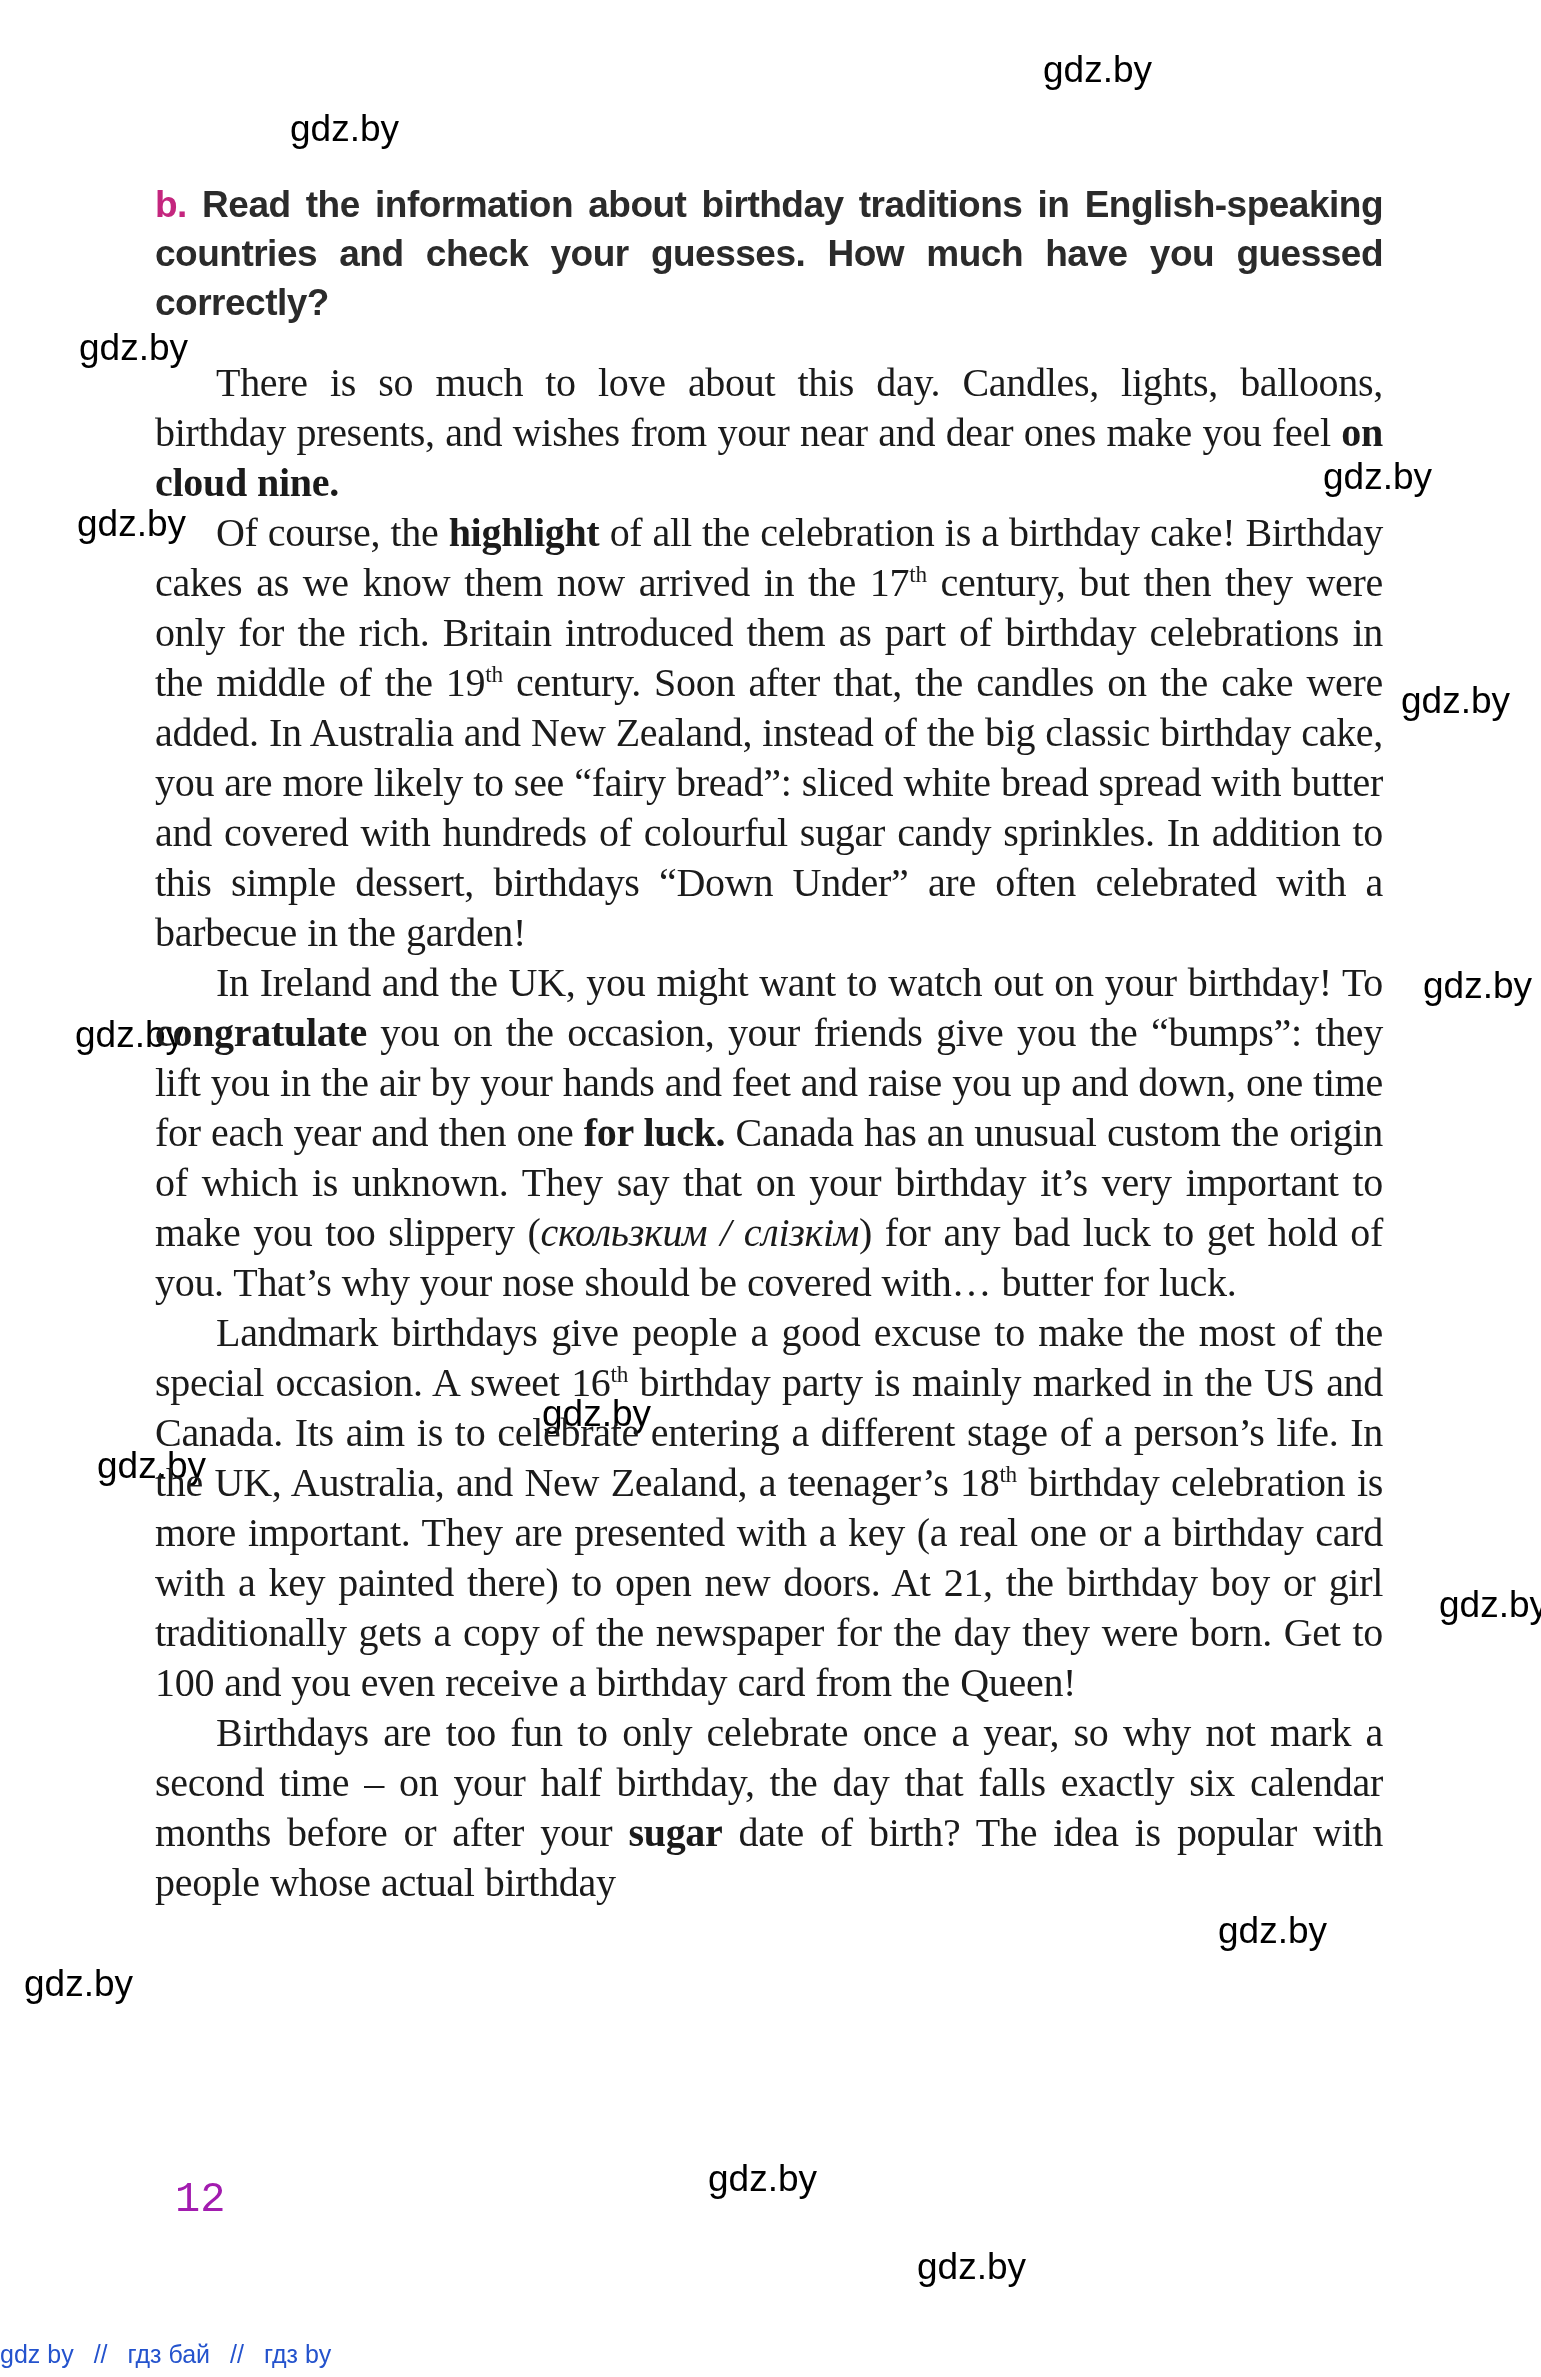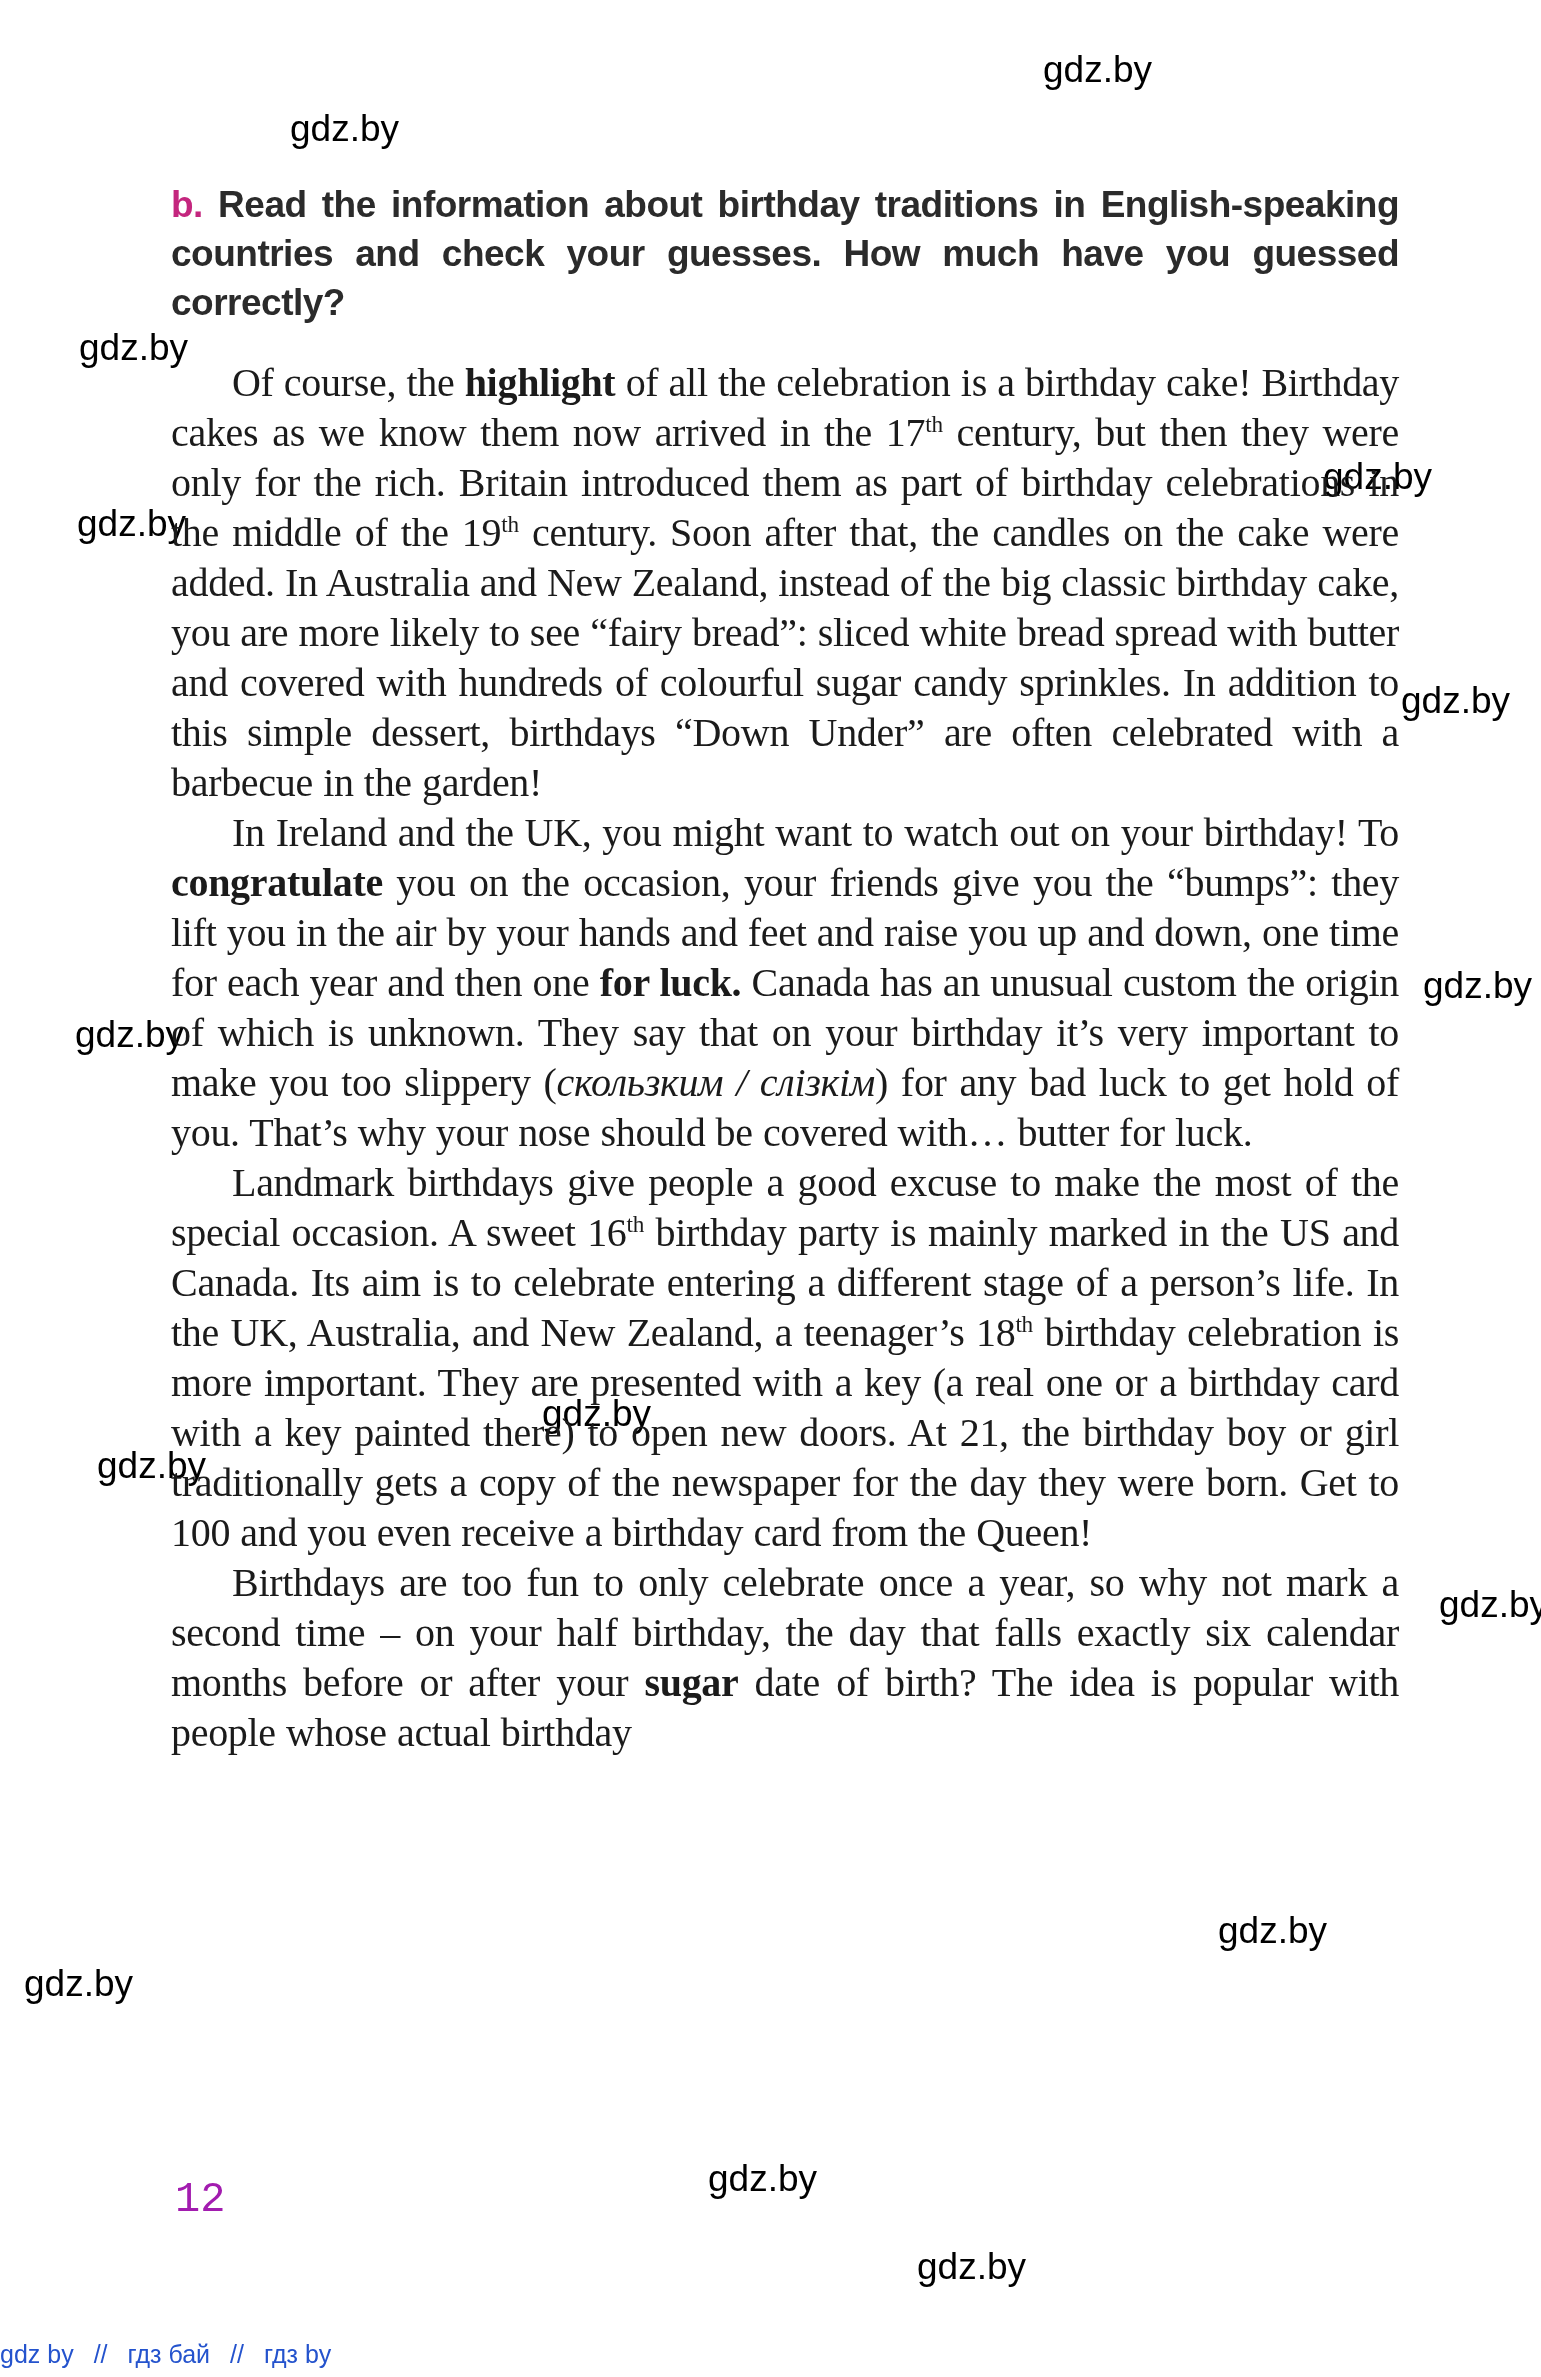--- a/index.html
+++ b/index.html
@@ -39,21 +39,21 @@
   .w9{left:542px;top:1395px;}
   .w10{left:97px;top:1447px;}
   .w11{left:1439px;top:1586px;}
   .w12{left:1218px;top:1912px;}
   .w13{left:24px;top:1965px;}
   .w14{left:708px;top:2160px;}
   .w15{left:917px;top:2248px;}
   
   .content{
     position:absolute;
-    left:171px;top:180px;
+    left:155px;top:180px;
     width:1228px;
   }
   .task{
     font-family:"Liberation Sans",sans-serif;
     font-weight:700;
     font-size:37px;
     line-height:49px;
     letter-spacing:-0.5px;
     text-align:justify;
     color:#2b2b2b;
@@ -114,20 +114,21 @@
   <span class="wm w12">gdz.by</span>
   <span class="wm w13">gdz.by</span>
   <span class="wm w14">gdz.by</span>
   <span class="wm w15">gdz.by</span>
 
   <div class="content">
     <p class="task"><span class="task-label">b.</span>
       <span>Read the information about birthday traditions in English-speaking countries and check your guesses. How much have you guessed correctly?</span></p>
 
     <div class="article">
+      <p>There is so much to love about this day. Candles, lights, balloons, birthday presents, and wishes from your near and dear ones make you feel <b>on cloud nine.</b></p>
       <p>Of course, the <b>highlight</b> of all the celebration is a birthday cake! Birthday cakes as we know them now arrived in the 17<sup>th</sup> century, but then they were only for the rich. Britain introduced them as part of birthday celebrations in the middle of the 19<sup>th</sup> century. Soon after that, the candles on the cake were added. In Australia and New Zealand, instead of the big classic birthday cake, you are more likely to see “fairy bread”: sliced white bread spread with butter and covered with hundreds of colourful sugar candy sprinkles. In addition to this simple dessert, birthdays “Down Under” are often celebrated with a barbecue in the garden!</p>
       <p>In Ireland and the UK, you might want to watch out on your birthday! To <b>congratulate</b> you on the occasion, your friends give you the “bumps”: they lift you in the air by your hands and feet and raise you up and down, one time for each year and then one <b>for luck.</b> Canada has an unusual custom the origin of which is unknown. They say that on your birthday it’s very important to make you too slippery (<i>скользким / слізкім</i>) for any bad luck to get hold of you. That’s why your nose should be covered with… butter for luck.</p>
       <p>Landmark birthdays give people a good excuse to make the most of the special occasion. A sweet 16<sup>th</sup> birthday party is mainly marked in the US and Canada. Its aim is to celebrate entering a different stage of a person’s life. In the UK, Australia, and New Zealand, a teenager’s 18<sup>th</sup> birthday celebration is more important. They are presented with a key (a real one or a birthday card with a key painted there) to open new doors. At 21, the birthday boy or girl traditionally gets a copy of the newspaper for the day they were born. Get to 100 and you even receive a birthday card from the Queen!</p>
       <p>Birthdays are too fun to only celebrate once a year, so why not mark a second time – on your half birthday, the day that falls exactly six calendar months before or after your <b>sugar</b> date of birth? The idea is popular with people whose actual birthday</p>
     </div>
   </div>
 
   <div class="pagenum">12</div>
 
 

